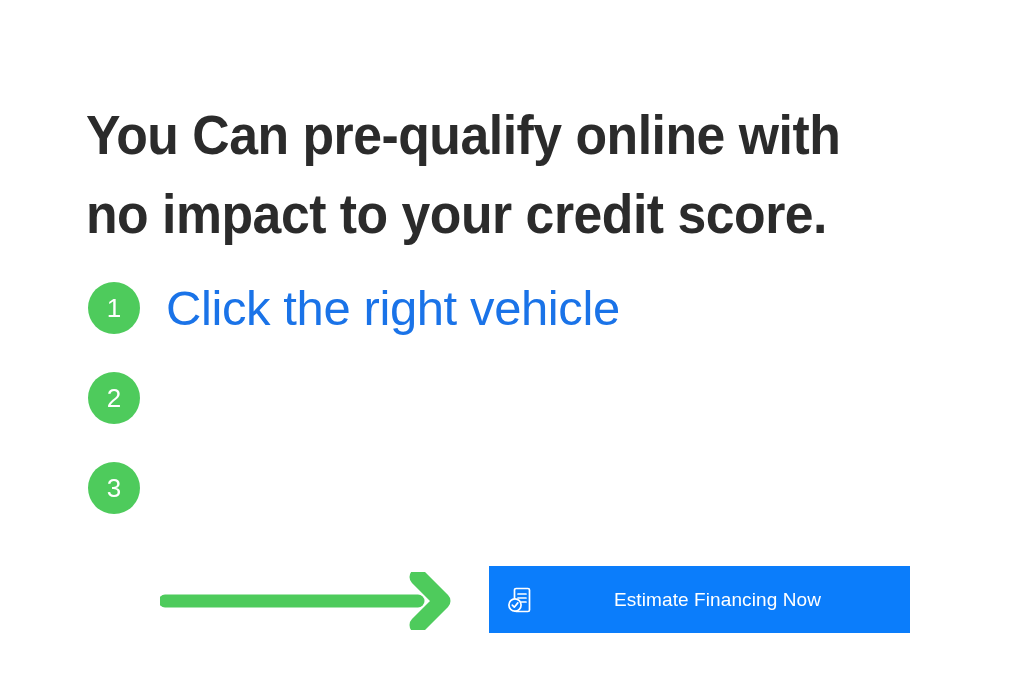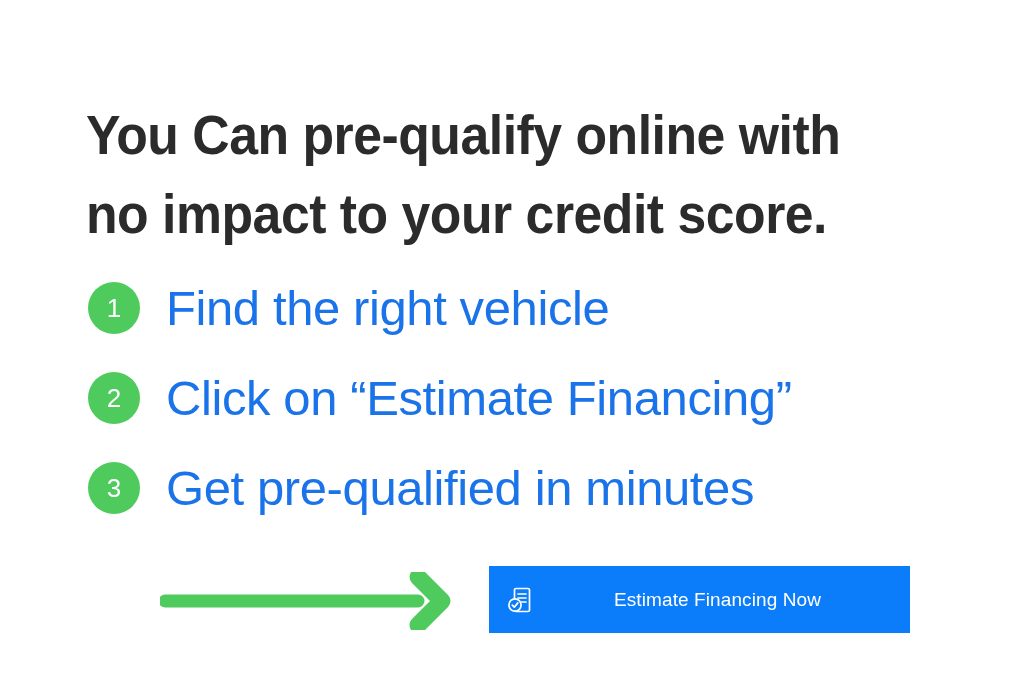--- a/index.html
+++ b/index.html
@@ -142,31 +142,29 @@
 
 <div class="promo-card">
 
   <div class="headline">You Can pre-qualify online with
 no impact to your credit score.</div>
 
   <div class="steps">
 
     <div class="step-row">
       <div class="step-badge">1</div>
-      <div class="step-label">Find the right vehicle</div>
+      <div class="step-label">Click the right vehicle</div>
     </div>
 
     <div class="step-row">
       <div class="step-badge">2</div>
-      <div class="step-label">Click on “Estimate Financing”</div>
     </div>
 
     <div class="step-row">
       <div class="step-badge">3</div>
-      <div class="step-label">Get pre-qualified in minutes</div>
     </div>
 
   </div>
 
   <div class="arrow">
     <svg width="292" height="58" viewBox="0 0 292 58" fill="none">
       <path d="M5 29 H 258" stroke="#4ecb5c" stroke-width="13" stroke-linecap="round"></path>
       <path d="M258 5 L 282 29 L 258 53" stroke="#4ecb5c" stroke-width="17" stroke-linecap="round" stroke-linejoin="round" fill="none"></path>
     </svg>
   </div>

